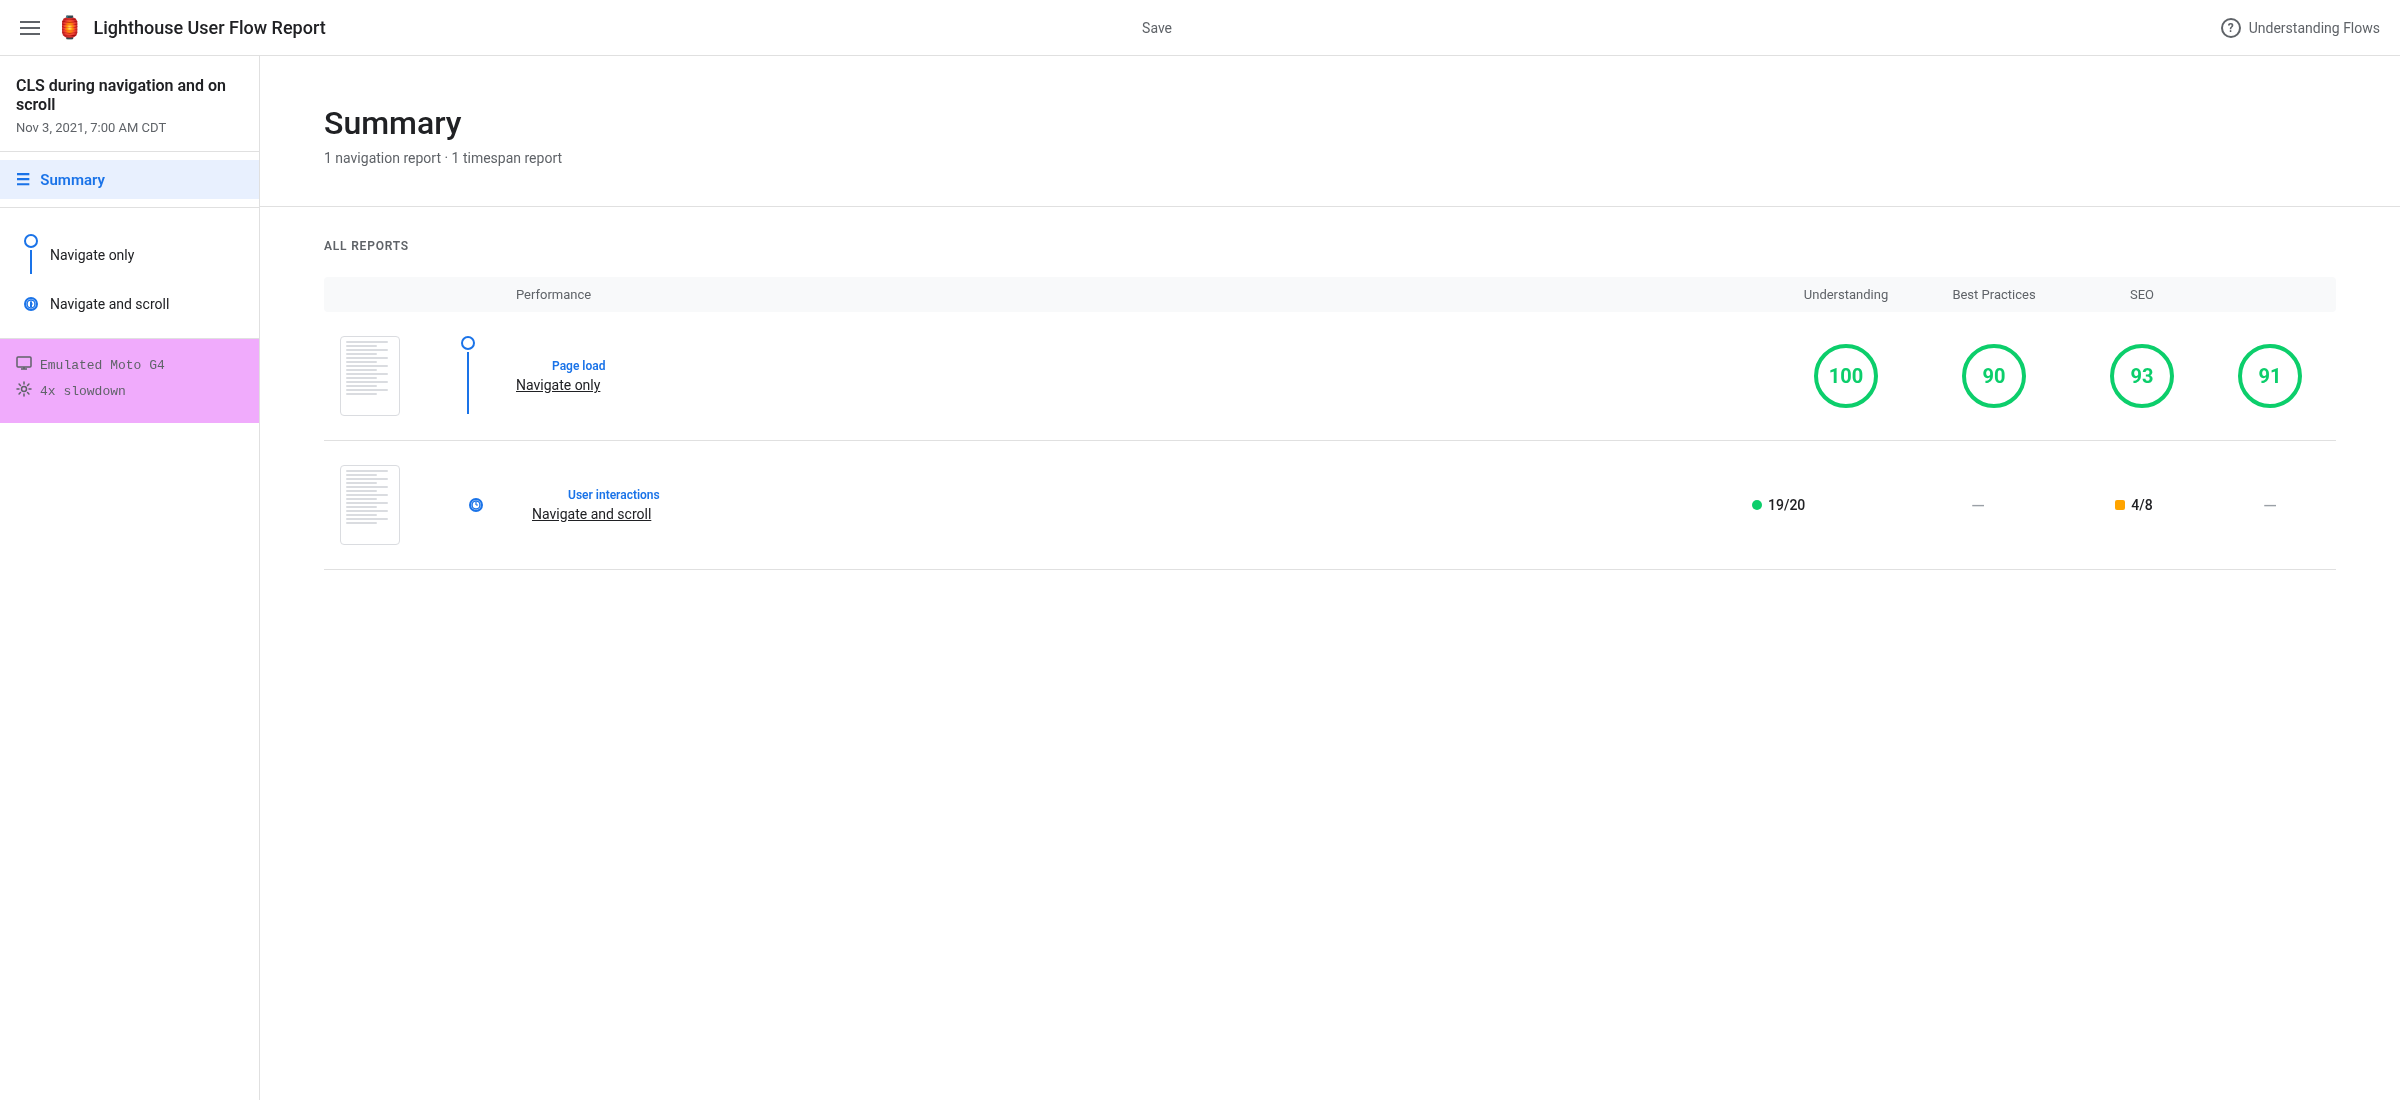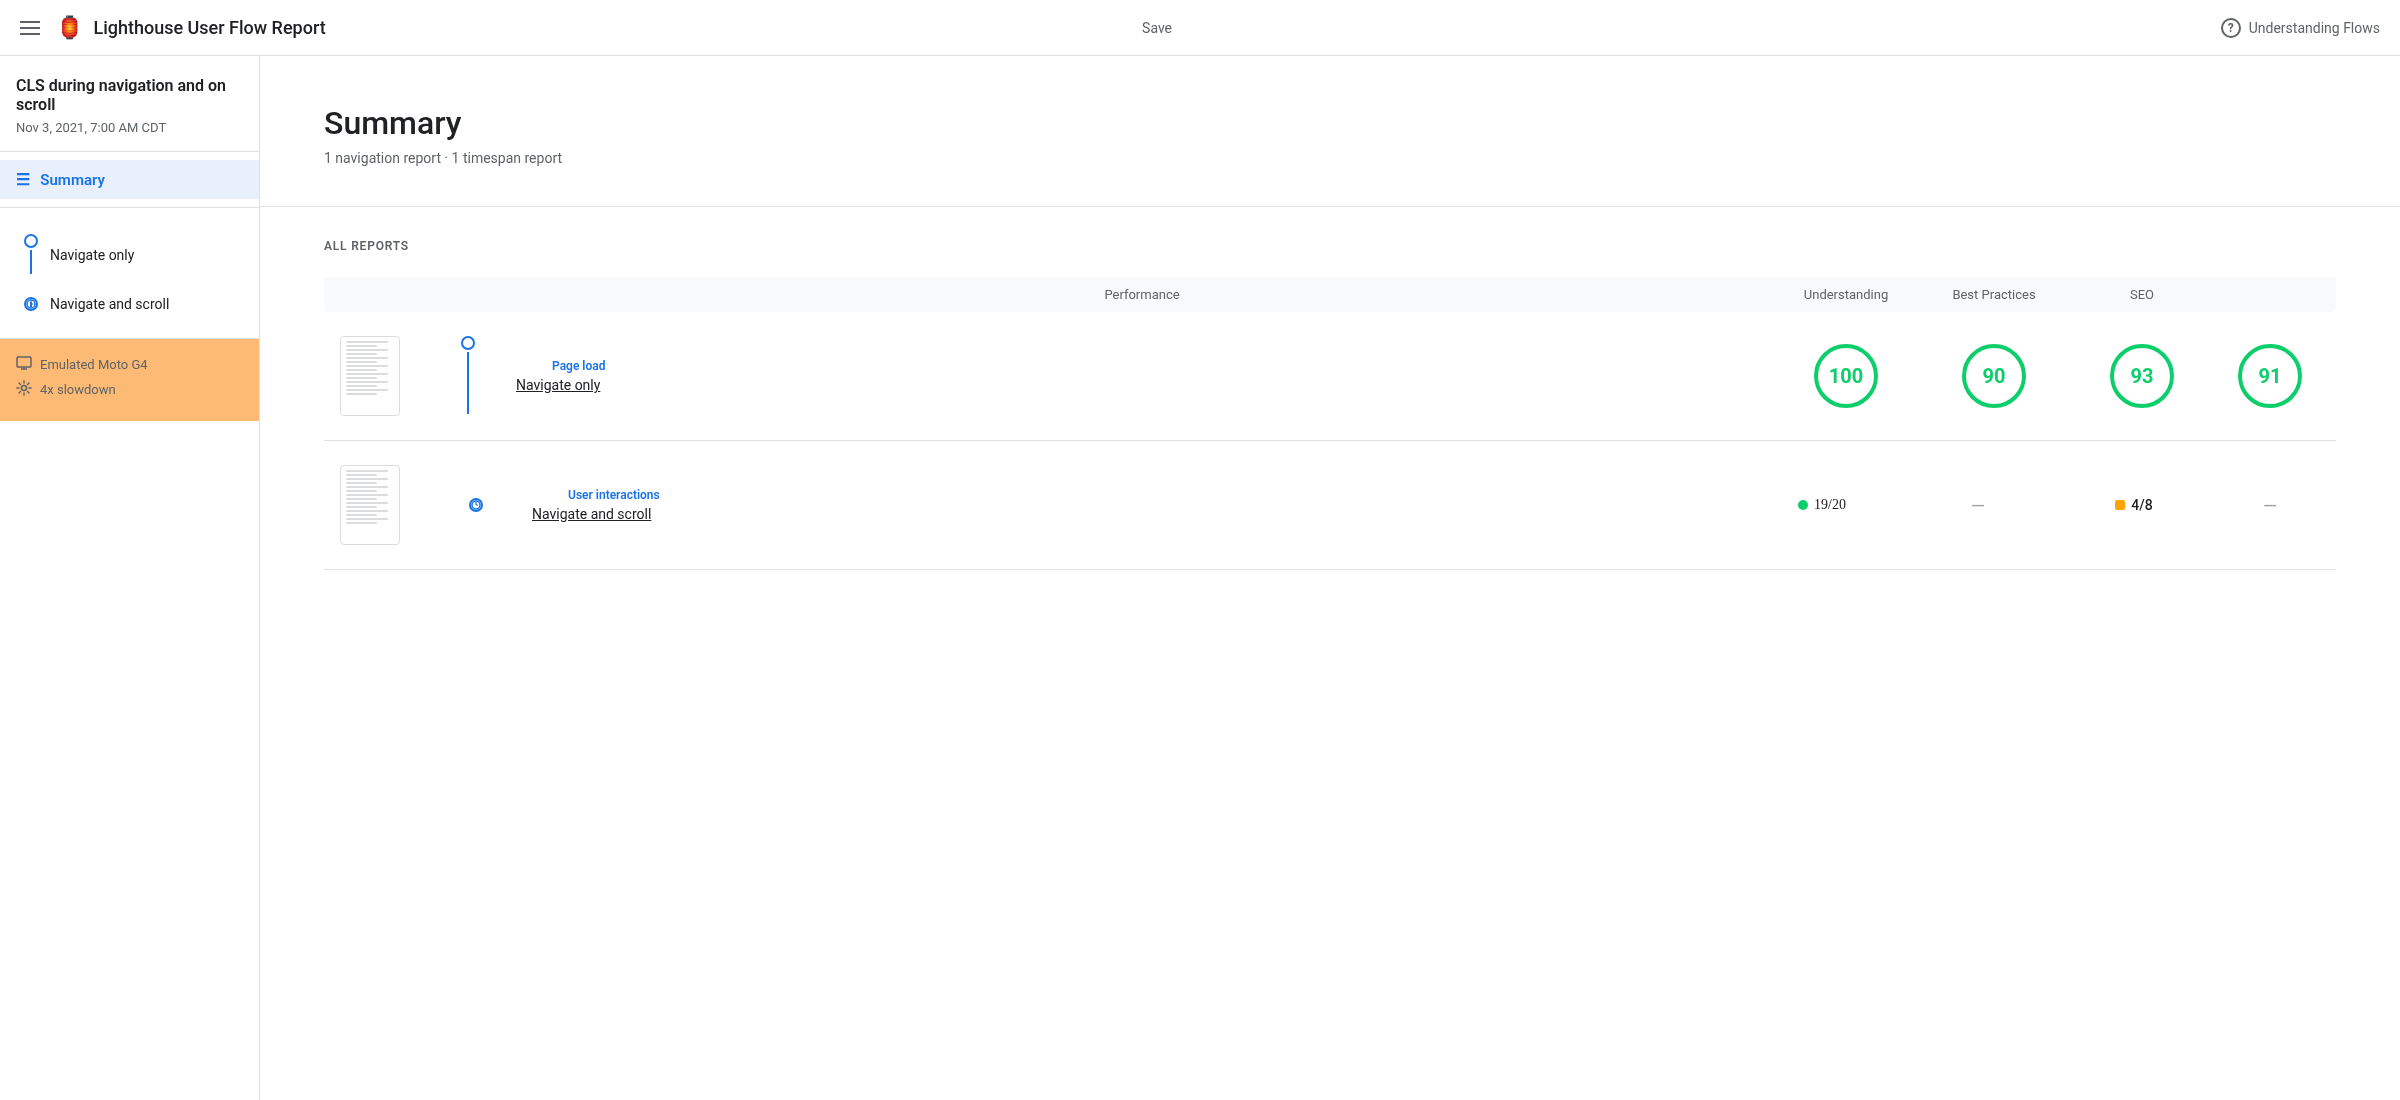--- a/index.html
+++ b/index.html
@@ -46,21 +46,21 @@
       width: 14px; height: 14px; border: 2px solid #1a73e8; border-radius: 50%; background: #fff;
       display: flex; align-items: center; justify-content: center; position: relative;
     }
     .flow-dot-clock::before {
       content: ''; position: absolute; width: 1.5px; height: 5px; background: #1a73e8;
       bottom: 2px; left: 4px; transform-origin: bottom center; transform: rotate(0deg);
     }
     .flow-line-connector { width: 2px; height: 24px; background: #1a73e8; margin: 2px 0; }
     .flow-label { font-size: 14px; color: #202124; }
 
-    .sidebar-device { padding: 16px; background: #fdba74; }
+    .sidebar-device { padding: 16px; background: #f0abfc; font-family: Liberation Mono, monospace; }
     .sidebar-device-item { display: flex; align-items: center; gap: 8px; color: #5f6368; font-size: 13px; margin-bottom: 6px; }
     .device-icon { font-size: 14px; }
 
     
     .content { flex: 1; overflow-y: auto; background: #fff; }
 
     
     .summary-section { padding: 48px 64px 40px 64px; border-bottom: 1px solid #e0e0e0; }
     .summary-title { font-size: 32px; font-weight: 500; color: #202124; margin-bottom: 8px; }
     .summary-subtitle { font-size: 14px; color: #5f6368; }
@@ -186,21 +186,21 @@
       <div class="summary-title">Summary</div>
       <div class="summary-subtitle">1 navigation report · 1 timespan report</div>
     </div>
 
     <div class="reports-section">
       <div class="reports-label">ALL REPORTS</div>
 
       <div style="display:grid; grid-template-columns: 80px 80px 1fr 140px 140px 140px 100px; padding: 10px 16px; background: #f8f9fa; border-radius: 4px; align-items: center; gap: 8px;">
         <div></div>
         <div></div>
-        <div style="font-size:13px;color:#5f6368;text-align:center;">Performance</div>
+        <div style="font-size:13px;color:#5f6368;text-align:left;">Performance</div>
         <div style="font-size:13px;color:#5f6368;text-align:center;">Understanding</div>
         <div style="font-size:13px;color:#5f6368;text-align:center;">Best Practices</div>
         <div style="font-size:13px;color:#5f6368;text-align:center;">SEO</div>
       </div>
 
       <div style="display:grid; grid-template-columns: 80px 80px 1fr 140px 140px 140px 100px; padding: 24px 16px; border-bottom: 1px solid #e0e0e0; align-items: center; gap: 8px;">
         <div>
           <div class="thumbnail">
             <div class="thumb-line medium"></div>
             <div class="thumb-line short"></div>
@@ -265,21 +265,21 @@
               <circle cx="5" cy="5" r="4" stroke="#1a73e8" stroke-width="1.5" fill="none"></circle>
               <line x1="5" y1="5" x2="5" y2="2" stroke="#1a73e8" stroke-width="1.2"></line>
               <line x1="5" y1="5" x2="7" y2="5" stroke="#1a73e8" stroke-width="1.2"></line>
             </svg>
           </div>
         </div>
         <div class="report-info">
           <div class="report-type">User interactions</div>
           <div class="report-name">Navigate and scroll</div>
         </div>
-        <div style="display:flex;justify-content:center;font-family:Liberation Serif, serif;">
+        <div style="display:flex;justify-content:flex-start;">
           <div class="score-pill">
             <div class="score-dot"></div>
             <span>19/20</span>
           </div>
         </div>
         <div style="display:flex;justify-content:center;">
           <div class="score-dash">—</div>
         </div>
         <div style="display:flex;justify-content:center;">
           <div class="score-pill">

